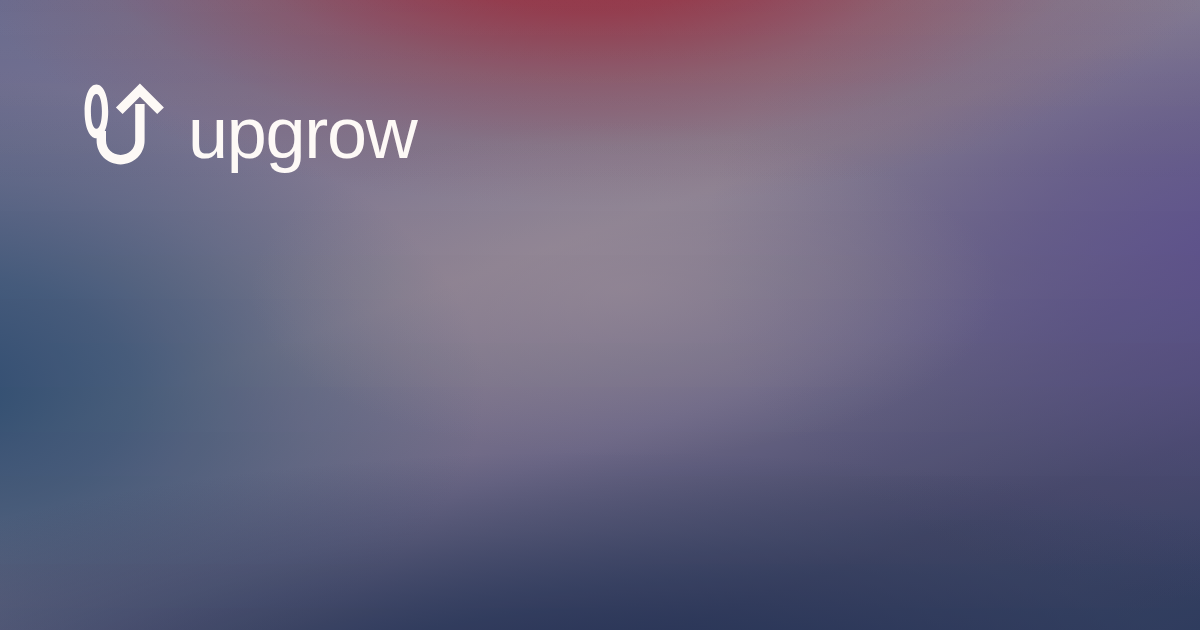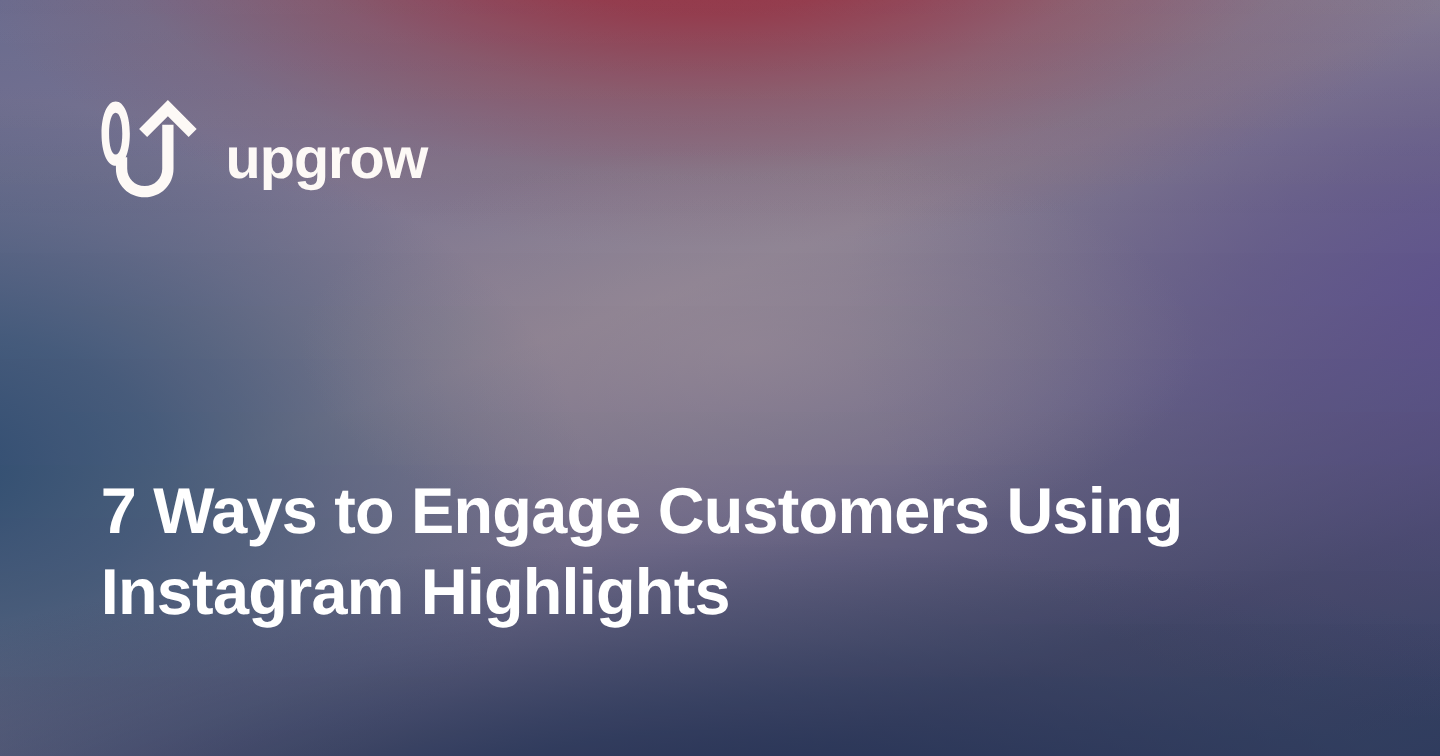--- a/index.html
+++ b/index.html
@@ -92,23 +92,23 @@
     align-items: center;
     gap: 22px;
   }
   .logo-mark {
     width: 82px;
     height: 88px;
     display: block;
     flex: none;
   }
   .logo-wordmark {
-    font-size: 48px;
+    font-size: 72px;
     line-height: 1;
-    font-weight: 700;
+    font-weight: 400;
     letter-spacing: -0.018em;
     color: #fdf9f6;
     white-space: nowrap;
     position: relative;
     top: 7px;
   }
 
   
   .headline {
     position: absolute;
@@ -164,15 +164,14 @@
       <path d="M55.9 1.4
                L79.9 25.4
                L73.2 32.1
                L55.9 14.8
                L38.6 32.1
                L31.9 25.4 Z" fill="#fdf9f6"></path>
     </svg>
     <span class="logo-wordmark">upgrow</span>
   </div>
 
-  <h1 class="headline">7 Ways to Engage Customers Using Instagram Highlights</h1>
 
 </div>
 
 </body></html>

